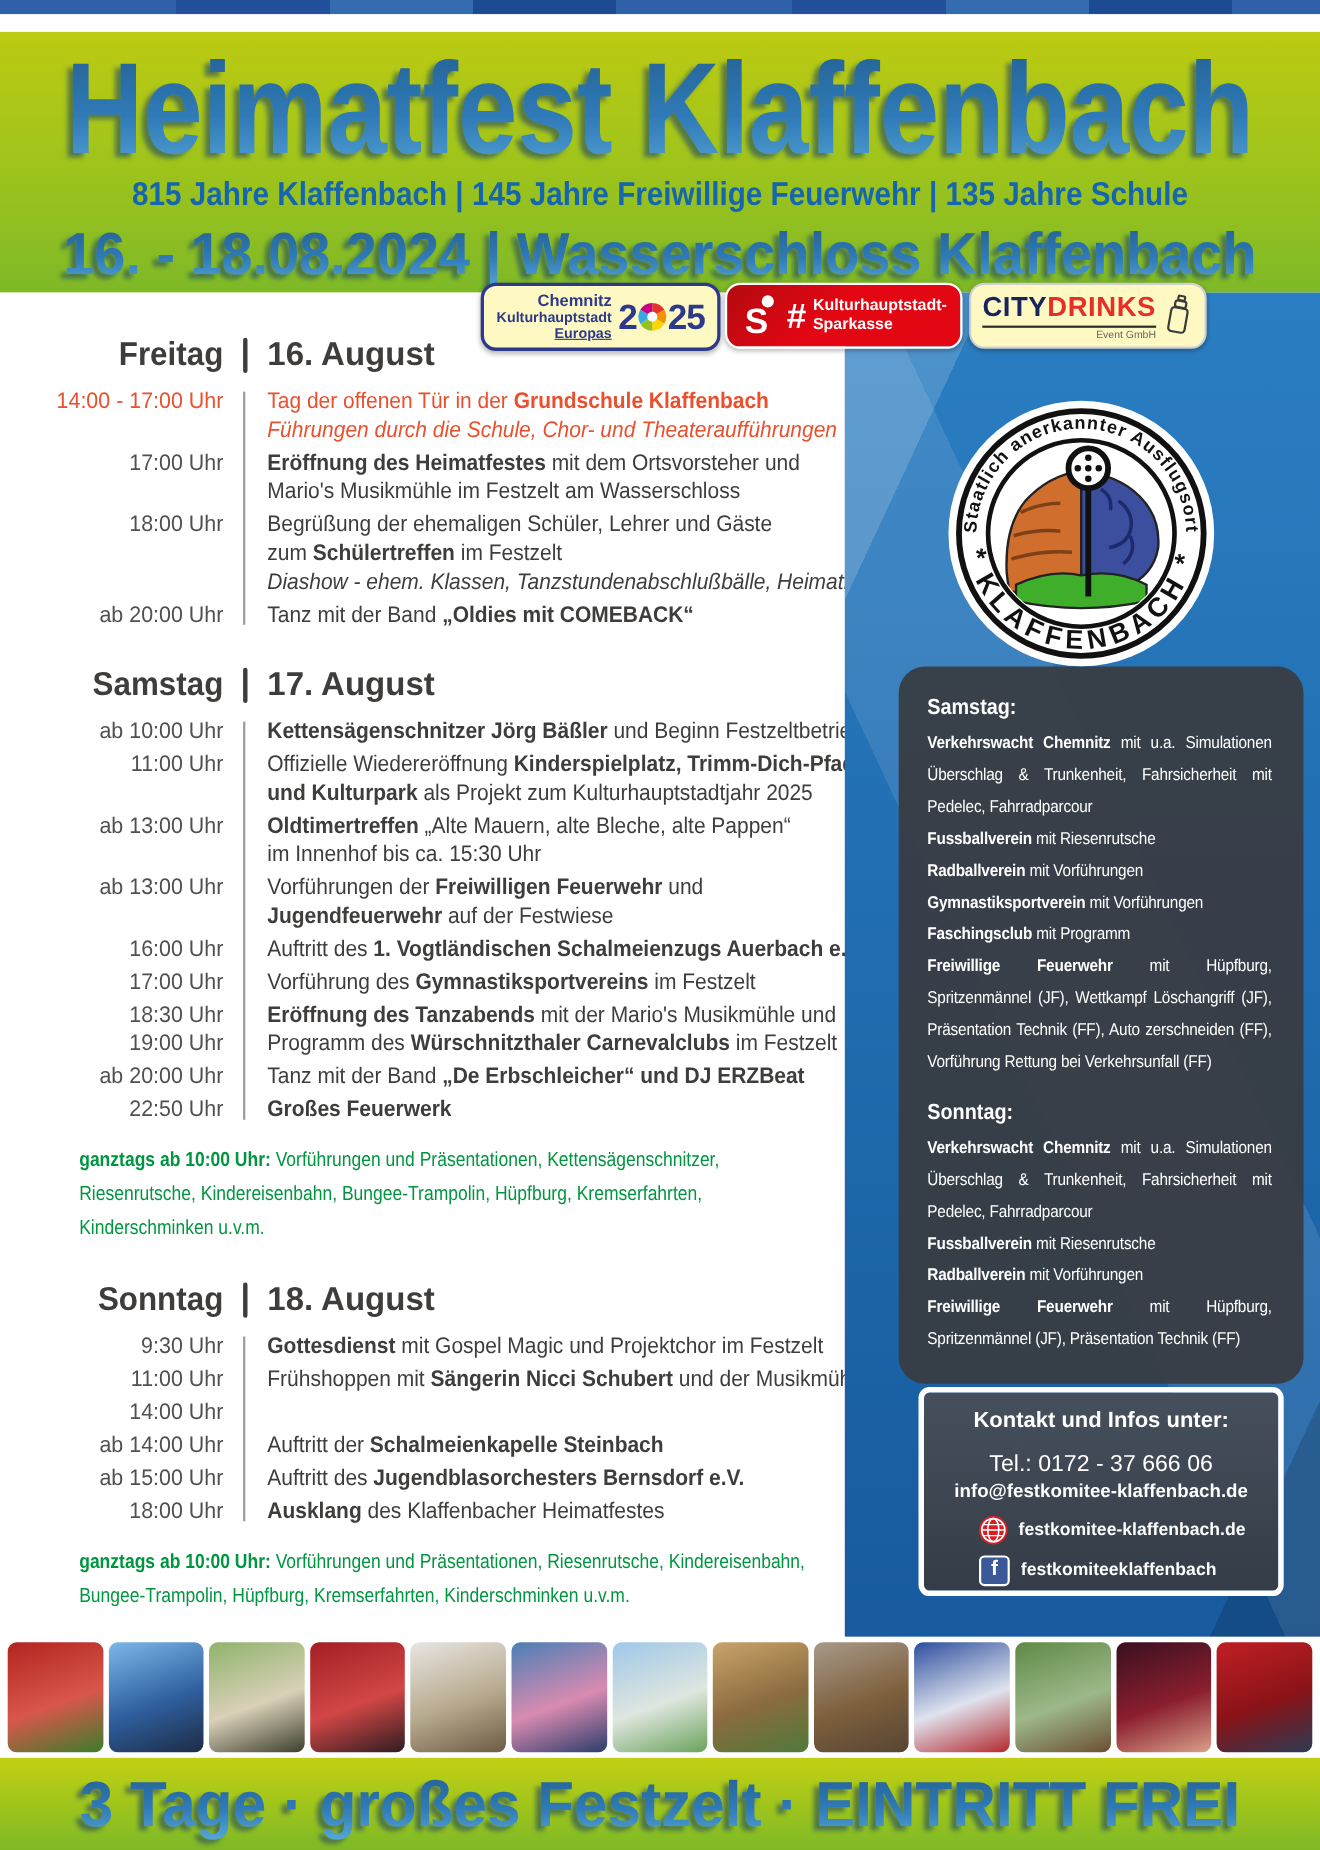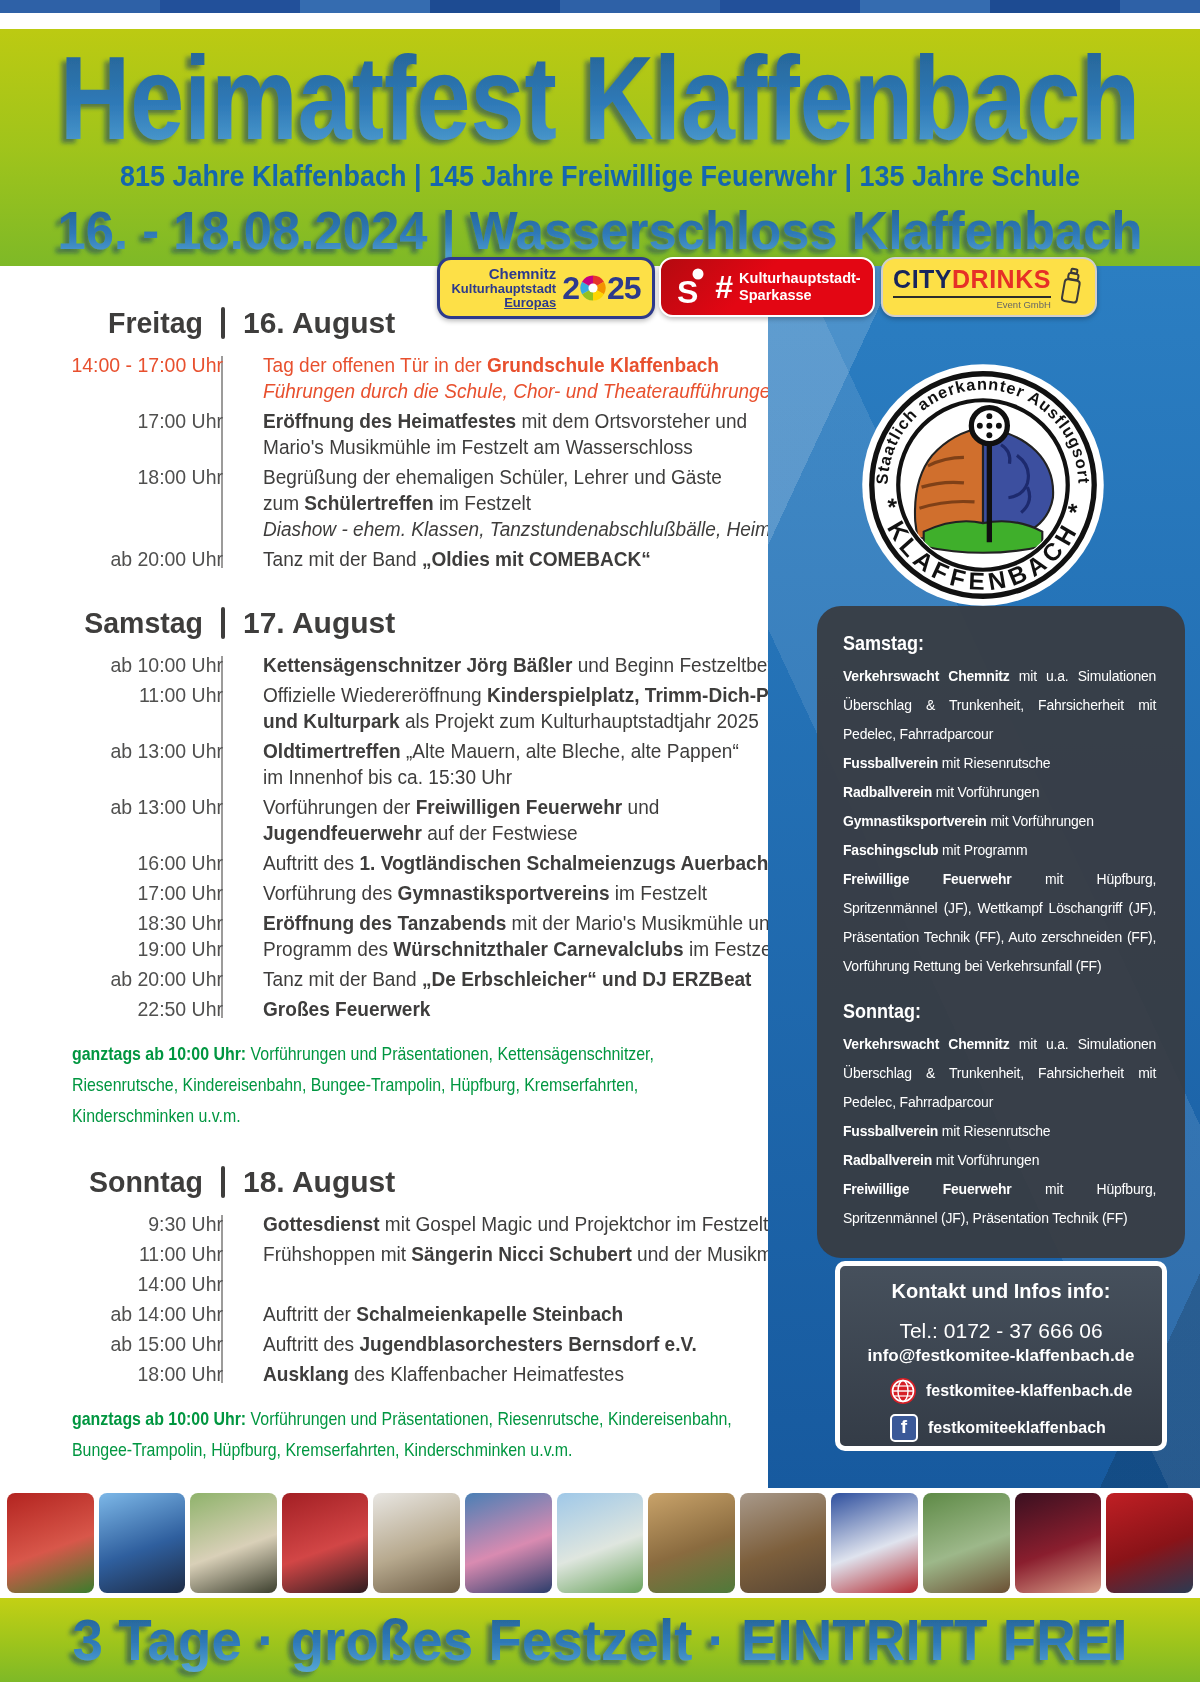--- a/index.html
+++ b/index.html
@@ -13,21 +13,21 @@
 
   
   .green-header{position:absolute;top:29px;left:0;width:1200px;height:237px;
     background:linear-gradient(180deg,#bcca12 0%,#a0c41b 50%,#7eb927 100%);}
   .title-svg{position:absolute;top:8px;left:0;}
   .subtitle-svg{position:absolute;top:128px;left:0;}
   .date-svg{position:absolute;top:168px;left:0;}
 
   
   .logos{position:absolute;top:257px;left:0;width:1200px;height:58px;z-index:30;}
-  .logo-box{position:absolute;height:56px;border-radius:14px;background:#fde047;
+  .logo-box{position:absolute;height:56px;border-radius:14px;background:#fef9c3;
     box-shadow:0 2px 5px rgba(0,0,0,.28);display:flex;align-items:center;justify-content:center;}
   .logo-chemnitz{left:437px;width:212px;border:3px solid #2d3a8c;}
   .chem-text{color:#2d3a8c;text-align:right;line-height:1.05;margin-right:6px;}
   .chem-l1{font-size:15px;font-weight:bold;}
   .chem-l2{font-size:13px;font-weight:bold;}
   .chem-l3{font-size:13px;font-weight:bold;text-decoration:underline;}
   .chem-year{display:flex;align-items:center;font-weight:bold;color:#2d3a8c;font-size:32px;letter-spacing:-1px;}
   .logo-sparkasse{left:659px;width:212px;background:linear-gradient(135deg,#b40a10,#e30613 45%,#e30613);border:2px solid #fff;}
   .spk-hash{color:#fff;font-size:32px;font-weight:bold;margin:0 6px 0 8px;}
   .spk-text{color:#fff;font-size:14.5px;font-weight:bold;line-height:1.15;}
@@ -43,21 +43,21 @@
   .main-left{position:absolute;top:266px;left:0;width:768px;height:1222px;background:#fff;}
   .schedule{position:absolute;top:0;left:0;width:888px;padding-top:40px;}
   .day-block{margin-top:34px;}
   .day-block:first-child{margin-top:0;}
   .day-heading{display:grid;grid-template-columns:203px 1fr;align-items:center;margin-bottom:12px;}
   .day-name{text-align:right;font-size:30px;font-weight:bold;color:#3e3d3c;transform:scaleX(.95);transform-origin:right;}
   .day-date{padding-left:40px;position:relative;font-size:30px;font-weight:bold;color:#3e3d3c;}
   .day-date::before{content:'';position:absolute;left:18px;top:1px;width:4px;height:32px;background:#3e3d3c;border-radius:2px;}
   .rows{position:relative;}
   .rows::before{content:'';position:absolute;left:221px;top:4px;bottom:4px;width:2px;background:#9c9b9a;}
-  .row{display:grid;grid-template-columns:203px 1fr;align-items:start;margin-bottom:4px;padding-left:20px;}
+  .row{display:grid;grid-template-columns:203px 1fr;align-items:start;margin-bottom:4px;}
   .time{text-align:right;color:#50504f;font-size:20.5px;line-height:26px;transform:scaleX(.95);transform-origin:right;}
   .desc{padding-left:40px;color:#3e3d3c;font-size:20.5px;line-height:26px;}
   .line{white-space:nowrap;transform:scaleX(.93);transform-origin:left;}
   .line .b{font-weight:bold;}
   .line .i{font-style:italic;}
   .row.red .time,.row.red .desc{color:#e8502e;}
   .ganztags{margin:16px 0 0 72px;width:800px;font-size:18.5px;line-height:31px;color:#009640;
     transform:scaleX(.86);transform-origin:left top;}
   .ganztags .lead{font-weight:bold;}
 
@@ -373,21 +373,21 @@
             <div class="panel-title">Sonntag:</div>
             <p class="panel-item"><span class="b">Verkehrswacht Chemnitz</span><span> mit u.a. Simulationen Überschlag &amp; Trunkenheit, Fahrsicherheit mit Pedelec, Fahrradparcour</span></p>
             <p class="panel-item"><span class="b">Fussballverein</span><span> mit Riesenrutsche</span></p>
             <p class="panel-item"><span class="b">Radballverein</span><span> mit Vorführungen</span></p>
             <p class="panel-item"><span class="b">Freiwillige Feuerwehr</span><span> mit Hüpfburg, Spritzenmännel (JF), Präsentation Technik (FF)</span></p>
           </div>
         </div>
     </div>
 
     <div class="contact">
-      <div class="contact-title">Kontakt und Infos info:</div>
+      <div class="contact-title">Kontakt und Infos unter:</div>
       <div class="contact-tel">Tel.: 0172 - 37 666 06</div>
       <div class="contact-mail">info@festkomitee-klaffenbach.de</div>
       <div class="contact-link">
         <span class="globe-icon">
           <svg viewBox="0 0 26 26">
               <circle cx="13" cy="13" r="10.5" fill="none" stroke="#fff" stroke-width="1.6"></circle>
           <ellipse cx="13" cy="13" rx="5" ry="10.5" fill="none" stroke="#fff" stroke-width="1.4"></ellipse>
           <line x1="2.5" y1="13" x2="23.5" y2="13" stroke="#fff" stroke-width="1.4"></line>
           <line x1="4" y1="8" x2="22" y2="8" stroke="#fff" stroke-width="1.2"></line>
           <line x1="4" y1="18" x2="22" y2="18" stroke="#fff" stroke-width="1.2"></line>

